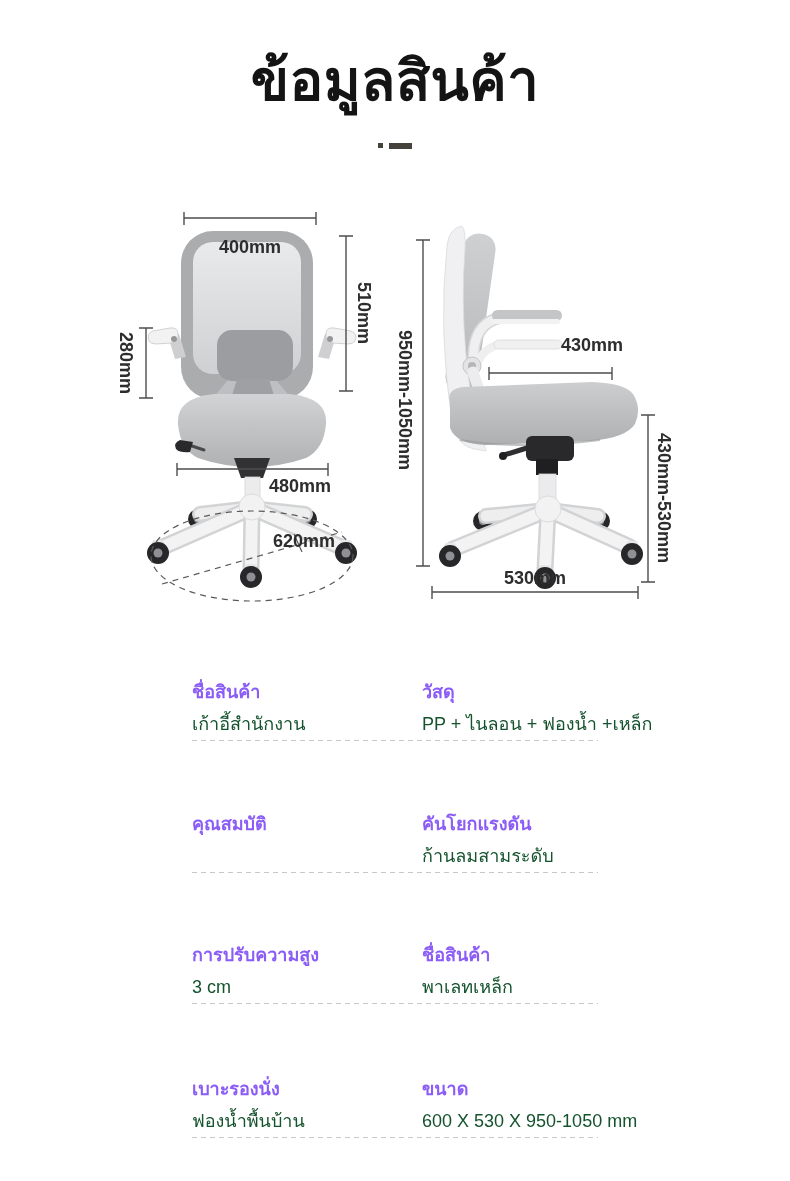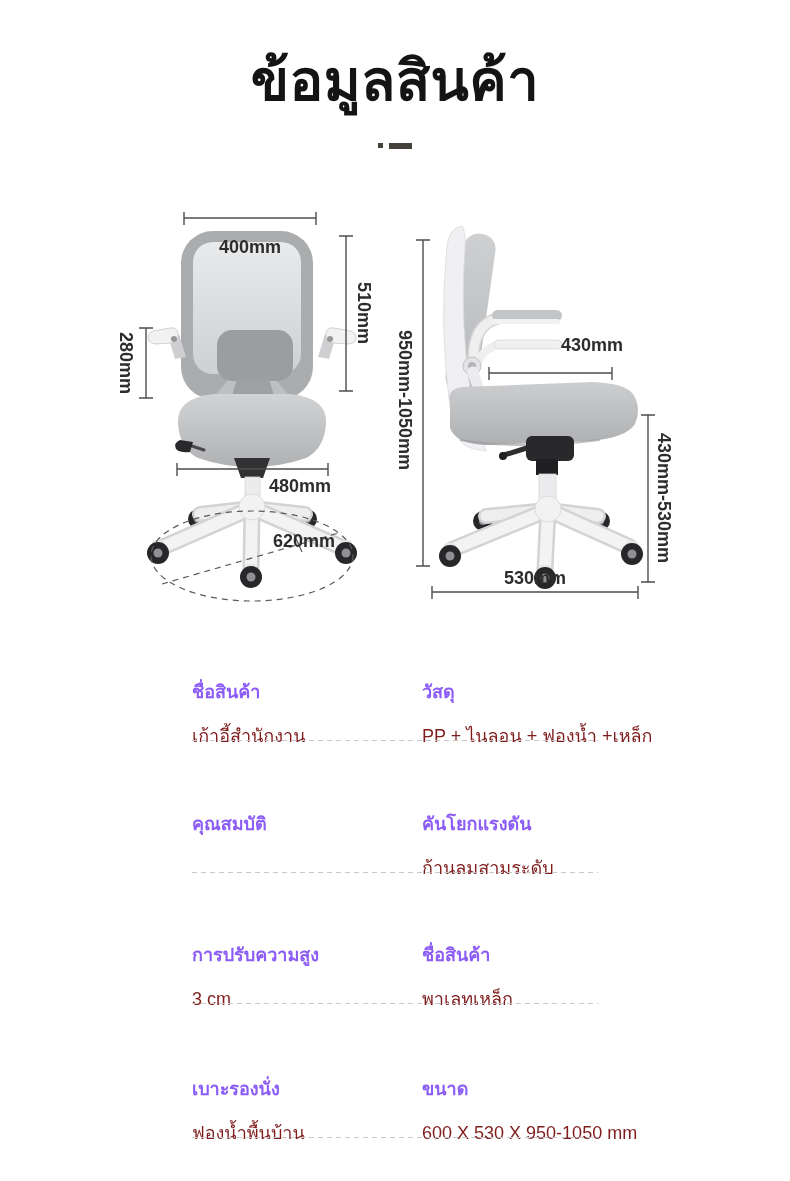--- a/index.html
+++ b/index.html
@@ -27,21 +27,21 @@
     white-space:nowrap; transform:translate(-50%,-50%); line-height:1;
   }
   .dim-label.rot { transform:translate(-50%,-50%) rotate(90deg); }
   
   .specs { position:absolute; left:192px; top:0; width:430px; }
   .spec-row { position:absolute; left:0; width:430px; }
   .spec-cell { position:absolute; top:0; }
   .spec-cell.left  { left:0;   width:220px; }
   .spec-cell.right { left:230px; width:210px; }
   .spec-label { font-size:18px; font-weight:bold; color:#8b5cf6; line-height:24px; white-space:nowrap; }
-  .spec-value { font-size:18px; color:#7f1d1d; line-height:24px; margin-top:20px; white-space:nowrap; }
+  .spec-value { font-size:18px; color:#14532d; line-height:24px; margin-top:8px; white-space:nowrap; }
   .spec-divider {
     position:absolute; top:60px; left:0; width:406px; height:1px;
     background:repeating-linear-gradient(to right, #c8c8c8 0 5px, transparent 5px 9px);
   }
 </style>
 </head>
 <body>
 
 <div class="canvas">
 

